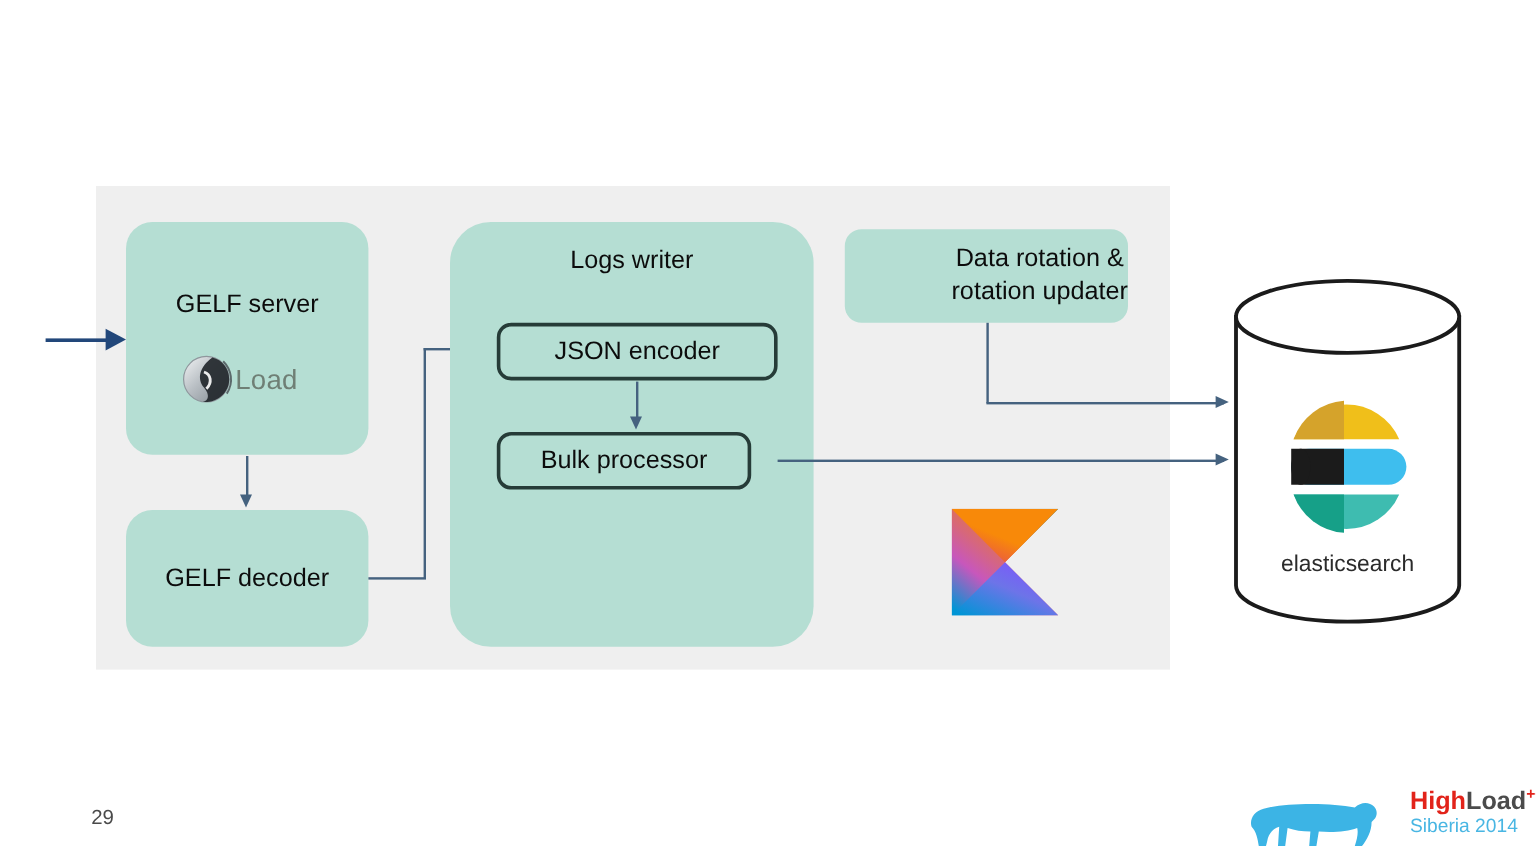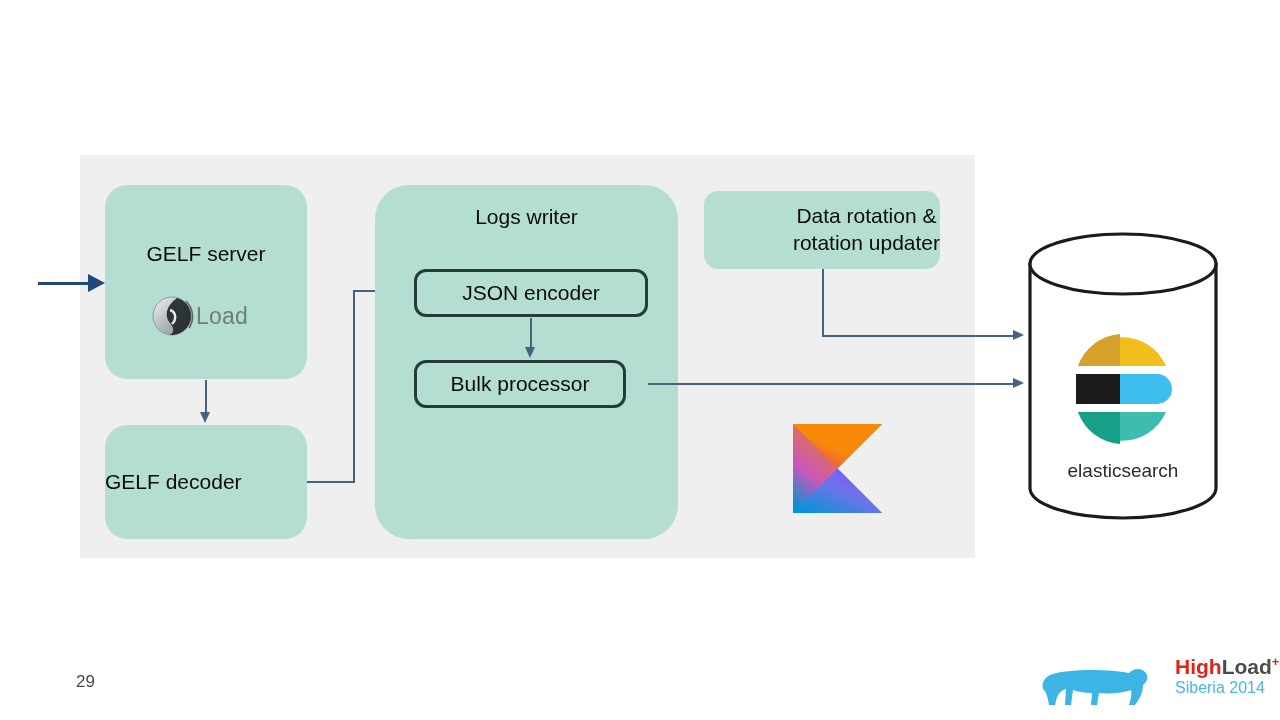--- a/index.html
+++ b/index.html
@@ -42,21 +42,21 @@
     text-align: center;
   }
   #gelf-server {
     left: 105px; top: 185px; width: 202px; height: 194px;
   }
   #gelf-server .box-title {
     position: absolute; top: 57px; left: 0; right: 0;
   }
   #gelf-decoder {
     left: 105px; top: 425px; width: 202px; height: 114px;
-    display: flex; align-items: center; 
+    display: flex; align-items: center; justify-content: center;
   }
   #logs-writer {
     left: 375px; top: 185px; width: 303px; height: 354px;
     border-radius: 34px;
   }
   #logs-writer .box-title {
     position: absolute; top: 20px; left: 0; right: 0;
   }
   #data-rotation {
     left: 704px; top: 191px; width: 236px; height: 78px;

